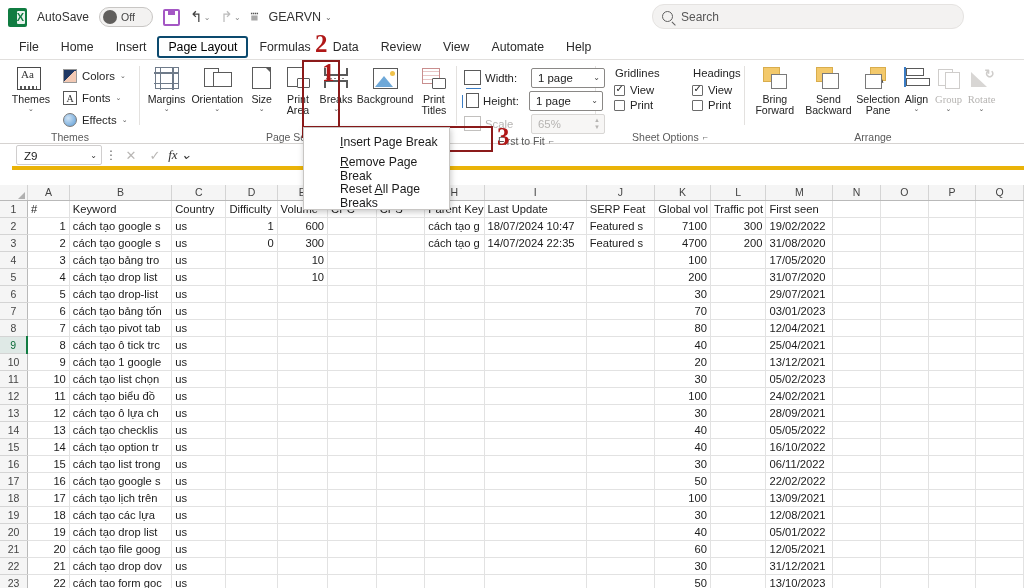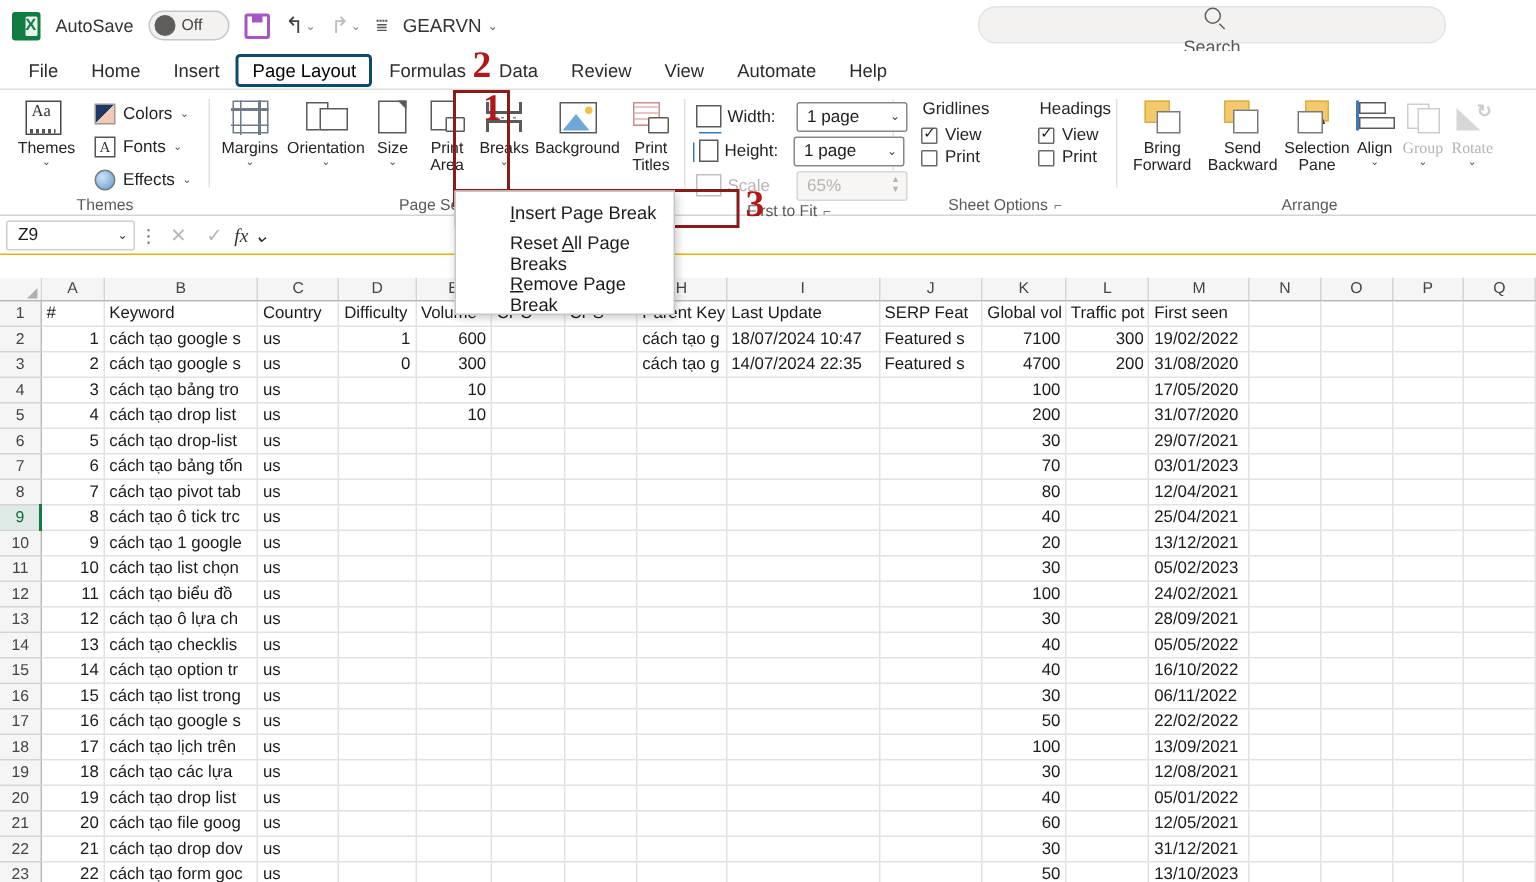--- a/index.html
+++ b/index.html
@@ -46,21 +46,21 @@
   .arrow-btn { font-size: 15px; color: #5a5a5a; display:flex; align-items:center; gap:1px;}
   .arrow-btn .chev { font-size: 8px; color:#888; }
   .undo { color:#444; }
   .redo { color:#bdbdbd; }
   .qat-more { font-size: 13px; color:#555; }
   .user-name { font-size: 12.5px; color:#333; display:flex; align-items:center; gap:4px; }
   .user-name .chev { font-size: 8px; color:#666; }
   .searchbox {
     position: absolute; left: 652px; top: 4px; width: 312px; height: 25px;
     background: #f3f2f1; border: 1px solid #e5e3e1; border-radius: 12px;
-    display: flex; align-items: center; padding: 0 9px; gap: 8px; flex-direction: column;
+    display: flex; align-items: center; padding: 0 9px; gap: 8px;
   }
   .searchbox .ph { font-size: 12px; color: #575757; }
   .mag { width:11px; height:11px; border:1.4px solid #606060; border-radius:50%; position:relative; flex:0 0 auto;}
   .mag::after { content:""; position:absolute; right:-4px; bottom:-3px; width:5px; height:1.4px; background:#606060; transform:rotate(45deg);}
 
   
   .tabstrip {
     height: 26px; display: flex; align-items: center;
     padding-left: 8px; gap: 0px; position: relative; background:#fff;
   }
@@ -219,21 +219,21 @@
     position:absolute; background:#fff; border:1px solid #c8c6c4;
     box-shadow: 1px 2px 6px rgba(0,0,0,.22); z-index: 40;
   }
   .menu-item { height:27px; display:flex; align-items:center; padding-left:36px;
                font-size:12.2px; color:#1b1b1b; }
   .menu-item u { text-decoration: underline; }
   .menu-item.sel { }
 
   
   .fbar { height:26px; display:flex; align-items:center; background:#fff; padding:0 4px; gap:2px;
-          border-bottom:1px solid #eab308;}
+          border-bottom:4px solid #eab308;margin-left:12px;}
   .namebox { width:86px; height:20px; border:1px solid #d0cece; background:#fff; border-radius:2px;
              display:flex; align-items:center; justify-content:space-between; padding:0 4px 0 7px; }
   .namebox .v { font-size:11.6px; color:#1b1b1b; }
   .namebox .chev { font-size:8px; color:#333; }
   .fb-dots { width:14px; text-align:center; font-size:12px; color:#666; letter-spacing:0; }
   .fb-ic { width:22px; text-align:center; font-size:13px; color:#b9b7b5; }
   .fb-fx { width:24px; text-align:center; font-size:13px; color:#333; font-family:"Liberation Serif",serif; font-style:italic; }
   .fb-input { flex:1; height:20px; border:1px solid #fff; background:#fff; }
 
   
@@ -1538,24 +1538,24 @@
           </tr>
         </tbody>
     </table>
   </div>
 
   <div class="menu" style="left:303px; top:127px; width:147px;">
     <div class="menu-item sel">
       <span><u>I</u>nsert Page Break</span>
     </div>
     <div class="menu-item">
-      <span>Reset <u>A</u>ll Page Breaks</span>
+      <span><u>R</u>emove Page Break</span>
     </div>
     <div class="menu-item">
-      <span><u>R</u>emove Page Break</span>
+      <span>Reset <u>A</u>ll Page Breaks</span>
     </div>
   </div>
 
   <div class="annbox" style="left:302px; top:60px; width:38px; height:78px;"></div>
   <div class="annbox" style="left:303px; top:126px; width:190px; height:26px;"></div>
   <div class="annnum" style="left:322px; top:60px;">1</div>
   <div class="annnum" style="left:315px; top:31px;">2</div>
   <div class="annnum" style="left:497px; top:124px;">3</div>
 
 </div>

